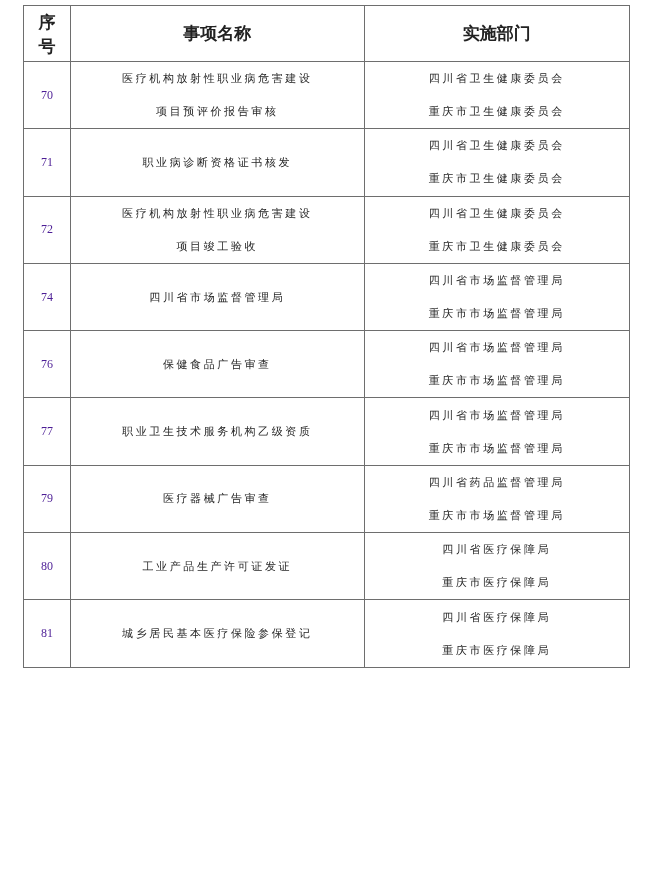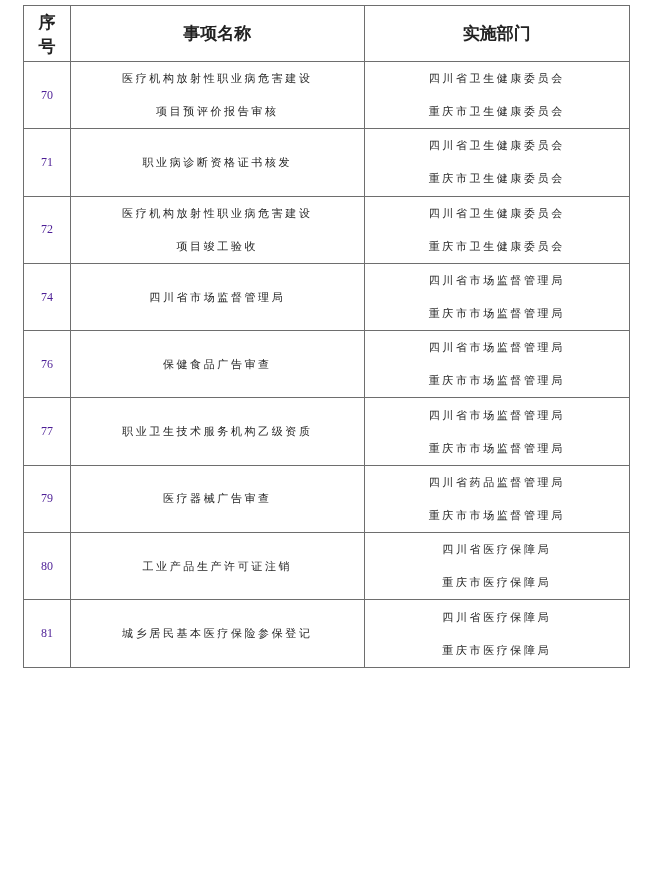--- a/index.html
+++ b/index.html
@@ -149,21 +149,21 @@
           <span class="line">医疗器械广告审查</span>
         </td>
         <td class="cell-dept">
           <span class="line">四川省药品监督管理局</span>
           <span class="line">重庆市市场监督管理局</span>
         </td>
       </tr>
       <tr class="data-row">
         <td class="cell-no">80</td>
         <td class="cell-name">
-          <span class="line">工业产品生产许可证注销</span>
+          <span class="line">工业产品生产许可证发证</span>
         </td>
         <td class="cell-dept">
           <span class="line">四川省医疗保障局</span>
           <span class="line">重庆市医疗保障局</span>
         </td>
       </tr>
       <tr class="data-row">
         <td class="cell-no">81</td>
         <td class="cell-name">
           <span class="line">城乡居民基本医疗保险参保登记</span>

